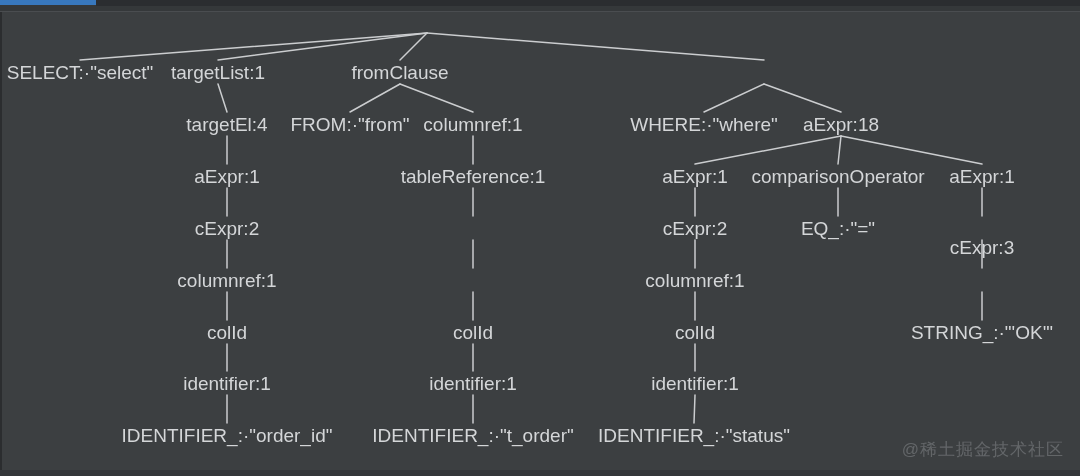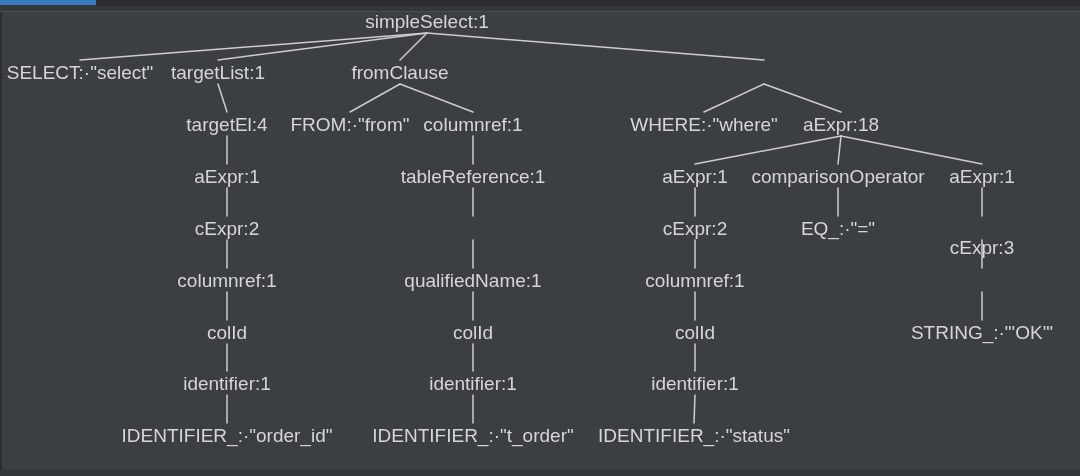--- a/index.html
+++ b/index.html
@@ -112,49 +112,48 @@
       <line x1="982" y1="292" x2="982" y2="320"></line>
       <line x1="227" y1="344" x2="227" y2="371"></line>
       <line x1="473" y1="344" x2="473" y2="371"></line>
       <line x1="695" y1="344" x2="695" y2="371"></line>
       <line x1="227" y1="395" x2="227" y2="423"></line>
       <line x1="473" y1="395" x2="473" y2="423"></line>
       <line x1="695" y1="395" x2="694" y2="423"></line>
     </svg>
 
   <div class="nodes">
-      <div class="node" style="left: 427px; top: 21px;">simpleSelect:1</div>
       <div class="node" style="left: 80px; top: 72px;">SELECT:·"select"</div>
       <div class="node" style="left: 218px; top: 72px;">targetList:1</div>
       <div class="node" style="left: 400px; top: 72px;">fromClause</div>
       <div class="node" style="left: 227px; top: 124px;">targetEl:4</div>
       <div class="node" style="left: 350px; top: 124px;">FROM:·"from"</div>
       <div class="node" style="left: 473px; top: 124px;">columnref:1</div>
       <div class="node" style="left: 704px; top: 124px;">WHERE:·"where"</div>
       <div class="node" style="left: 841px; top: 124px;">aExpr:18</div>
       <div class="node" style="left: 227px; top: 176px;">aExpr:1</div>
       <div class="node" style="left: 473px; top: 176px;">tableReference:1</div>
       <div class="node" style="left: 695px; top: 176px;">aExpr:1</div>
       <div class="node" style="left: 838px; top: 176px;">comparisonOperator</div>
       <div class="node" style="left: 982px; top: 176px;">aExpr:1</div>
       <div class="node" style="left: 227px; top: 228px;">cExpr:2</div>
       <div class="node" style="left: 695px; top: 228px;">cExpr:2</div>
       <div class="node" style="left: 838px; top: 228px;">EQ_:·"="</div>
       <div class="node" style="left: 982px; top: 228px; margin-top: 19px;">cExpr:3</div>
       <div class="node" style="left: 227px; top: 280px;">columnref:1</div>
-      <div class="node" style="left: 473px; top: 280px;">qualifiedName:1</div>
       <div class="node" style="left: 695px; top: 280px;">columnref:1</div>
       <div class="node" style="left: 227px; top: 332px;">colId</div>
       <div class="node" style="left: 473px; top: 332px;">colId</div>
       <div class="node" style="left: 695px; top: 332px;">colId</div>
       <div class="node" style="left: 982px; top: 332px;">STRING_:·"'OK'"</div>
       <div class="node" style="left: 227px; top: 383px;">identifier:1</div>
       <div class="node" style="left: 473px; top: 383px;">identifier:1</div>
       <div class="node" style="left: 695px; top: 383px;">identifier:1</div>
       <div class="node" style="left: 227px; top: 435px;">IDENTIFIER_:·"order_id"</div>
       <div class="node" style="left: 473px; top: 435px;">IDENTIFIER_:·"t_order"</div>
       <div class="node" style="left: 694px; top: 435px;">IDENTIFIER_:·"status"</div>
     </div>
 
+  <div class="watermark">@稀土掘金技术社区</div>
 
   <div class="left-edge"></div>
   <div class="bottom-strip"></div>
 </div>
 
 </body></html>

